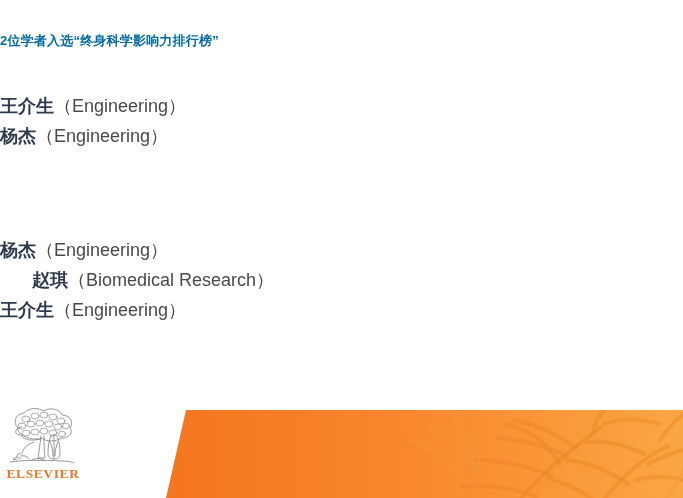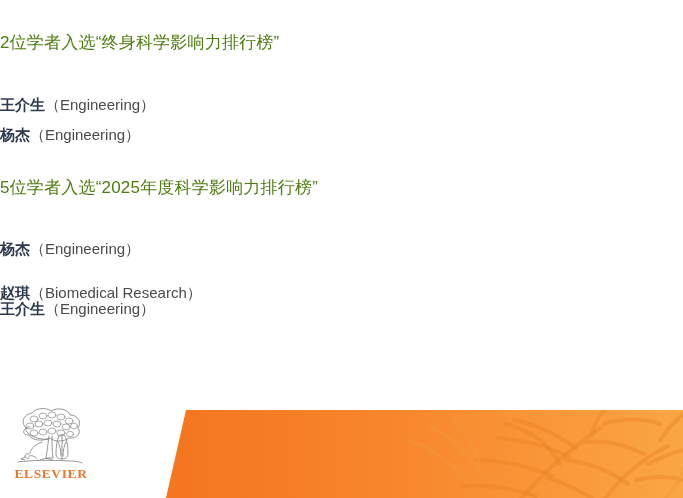--- a/index.html
+++ b/index.html
@@ -13,23 +13,23 @@
   }
   .slide {
     position: relative;
     width: 683px;
     height: 498px;
     background: #ffffff;
     overflow: hidden;
   }
 
   .heading {
-    color: #4d7c0f;
-    font-weight: normal;
-    font-size: 17px;
+    color: #0369a1;
+    font-weight: bold;
+    font-size: 13px;
     letter-spacing: 0.2px;
     white-space: nowrap;
     line-height: 1.2;
   }
   .heading-1 {
     position: absolute;
     left: 0;
     top: 33px;
     width: 683px;
   }
@@ -38,21 +38,21 @@
     left: 0;
     top: 178px;
     width: 683px;
   }
 
   .entry {
     position: absolute;
     left: 0;
     width: 560px;
     color: #3B3B3B;
-    font-size: 15px;
+    font-size: 18px;
     line-height: 1.2;
     white-space: nowrap;
   }
   .entry .name {
     font-weight: bold;
     color: #2E3B4E;
   }
   .entry .affil {
     font-weight: normal;
     color: #4A4A4A;
@@ -68,21 +68,21 @@
     overflow: hidden;
     pointer-events: none;
   }
   .banner svg {
     display: block;
   }
 
   
   .logo {
     position: absolute;
-    left: 8px;
+    left: 0;
     top: 406px;
     width: 86px;
     height: 86px;
   }
   .logo-tree {
     position: absolute;
     left: 4px;
     top: 0;
     width: 78px;
     height: 60px;
@@ -107,26 +107,25 @@
 
   <div class="heading heading-1">2位学者入选“终身科学影响力排行榜”</div>
 
   <div class="entry" style="top:96px;">
     <span class="name">王介生</span><span class="affil">（Engineering）</span>
   </div>
   <div class="entry" style="top:126px;">
     <span class="name">杨杰</span><span class="affil">（Engineering）</span>
   </div>
 
-  <div class="heading heading-2">5位学者入选“2025年度科学影响力排行榜”</div>
 
   <div class="entry" style="top:240px;">
     <span class="name">杨杰</span><span class="affil">（Engineering）</span>
   </div>
-  <div class="entry" style="top:284px;">
+  <div class="entry" style="top:270px;margin-left:32px;">
     <span class="name">赵琪</span><span class="affil">（Biomedical Research）</span>
   </div>
   <div class="entry" style="top:300px;">
     <span class="name">王介生</span><span class="affil">（Engineering）</span>
   </div>
 
   <div class="banner">
     <svg width="683" height="94" viewBox="0 0 683 94" xmlns="http://www.w3.org/2000/svg">
       <defs>
         <linearGradient id="bannerGrad" x1="0" y1="0" x2="1" y2="0">

